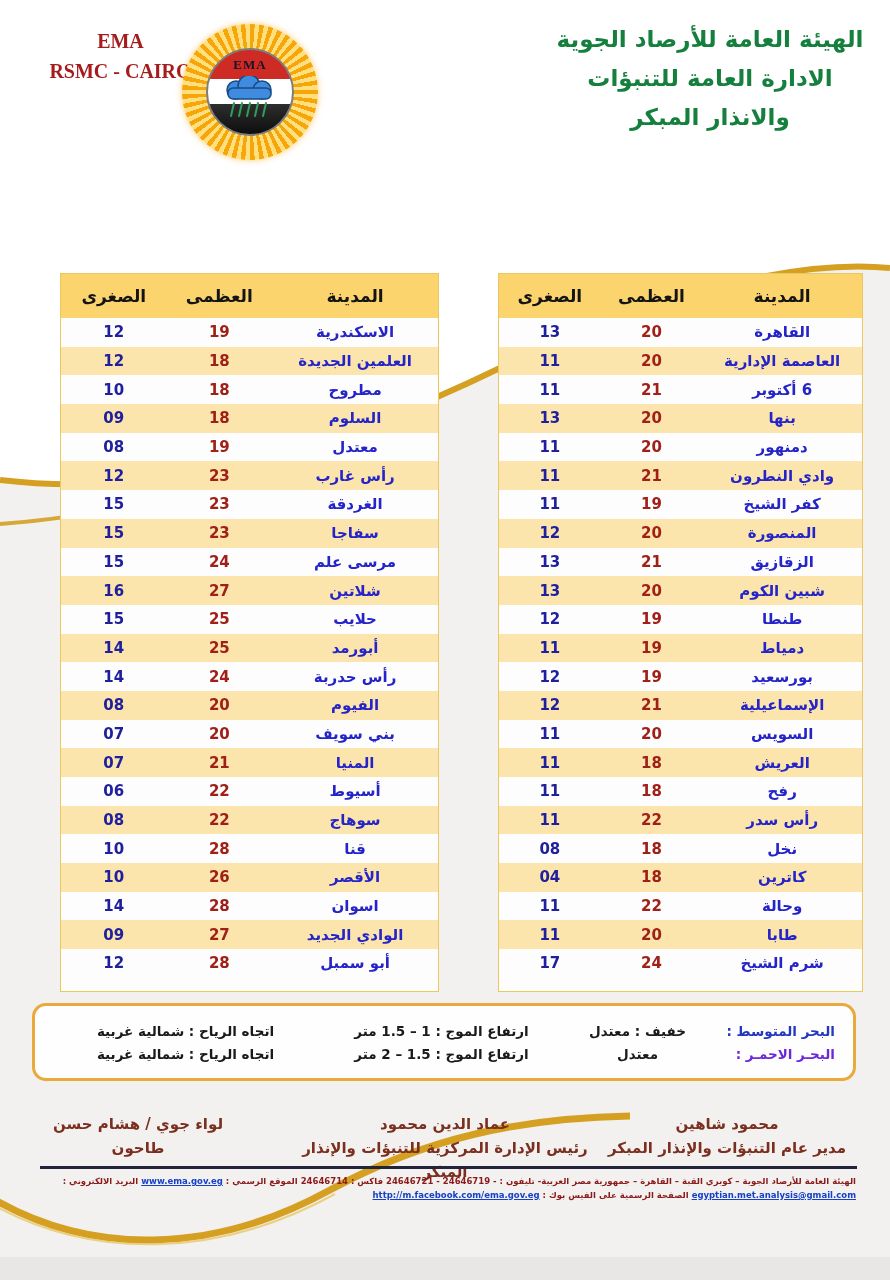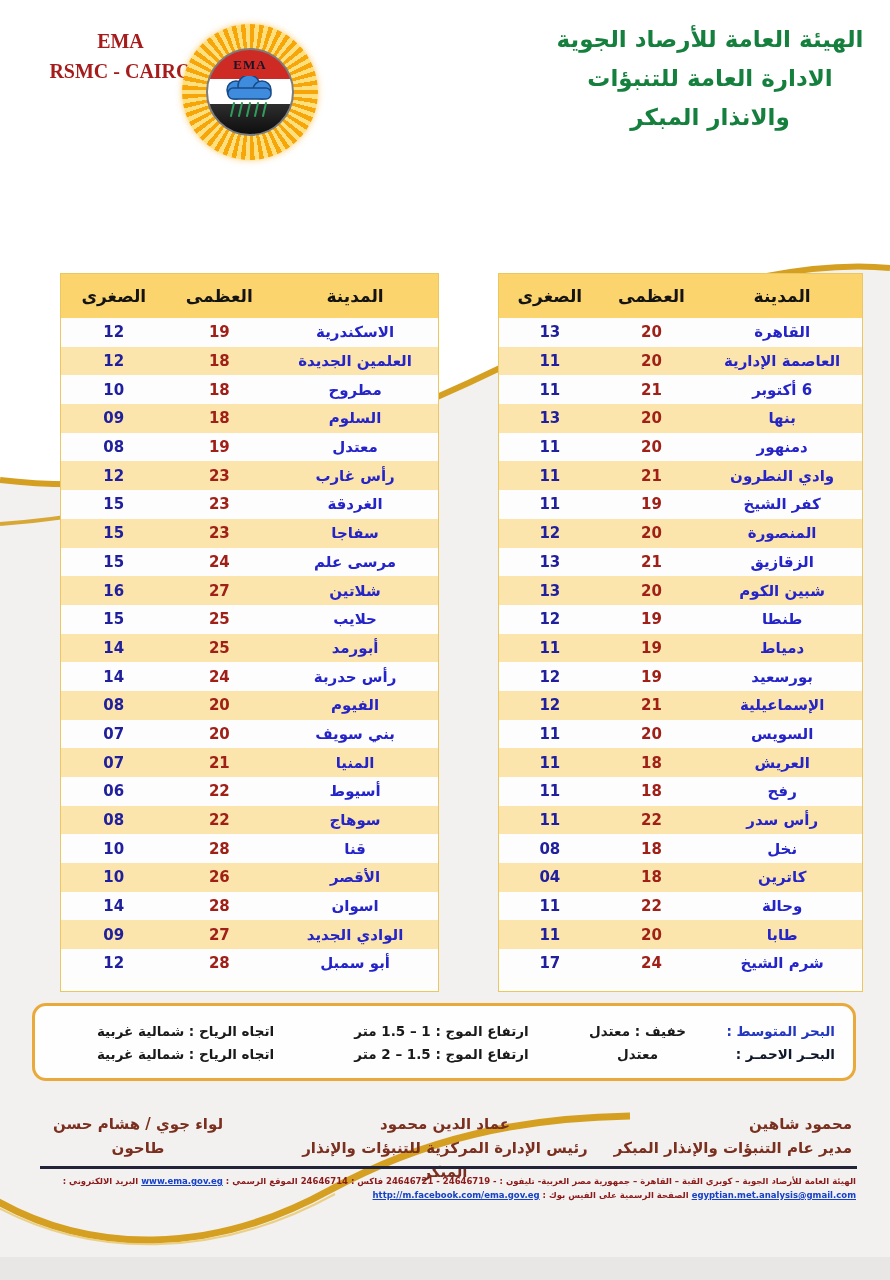--- a/index.html
+++ b/index.html
@@ -53,29 +53,29 @@
   .min{color:#20209E;}
 
   
   .marine{position:absolute;left:32px;top:1003px;width:824px;height:78px;
     background:#FEFEFE;border:3px solid #E9A93B;border-radius:14px;
     box-sizing:border-box;display:flex;flex-direction:column;justify-content:center;gap:7px;
     direction:rtl;font-weight:bold;font-size:13.5px;color:#1a1a1a;}
   .marine-row{display:grid;grid-template-columns:125px 145px 1fr 265px;align-items:center;padding:0 18px;}
   .sea-label{text-align:right;}
   .sea-label.med{color:#2337C0;}
-  .sea-label.red{color:#0f172a;}
+  .sea-label.red{color:#6d28d9;}
   .sea-state{text-align:center;}
   .sea-wave{text-align:center;}
   .sea-wind{text-align:center;}
 
   
   .sig{position:absolute;top:1112px;text-align:center;direction:rtl;
     color:#7A2F1F;font-weight:bold;font-size:15px;line-height:1.6;}
-  .sig-right{right:38px;width:250px;text-align:right;}
+  .sig-right{right:38px;width:250px;}
   .sig-center{left:278px;width:334px;}
   .sig-left{left:28px;width:220px;}
 
   .sep{position:absolute;left:40px;top:1166px;width:817px;height:3px;background:#23233A;}
 
   
   .footer{position:absolute;right:34px;top:1175px;width:824px;margin:0;
     direction:rtl;text-align:right;font-size:8.5px;font-weight:bold;color:#8B1A1A;line-height:1.6;}
   .footer a{color:#1540C8;text-decoration:underline;}
 </style>

